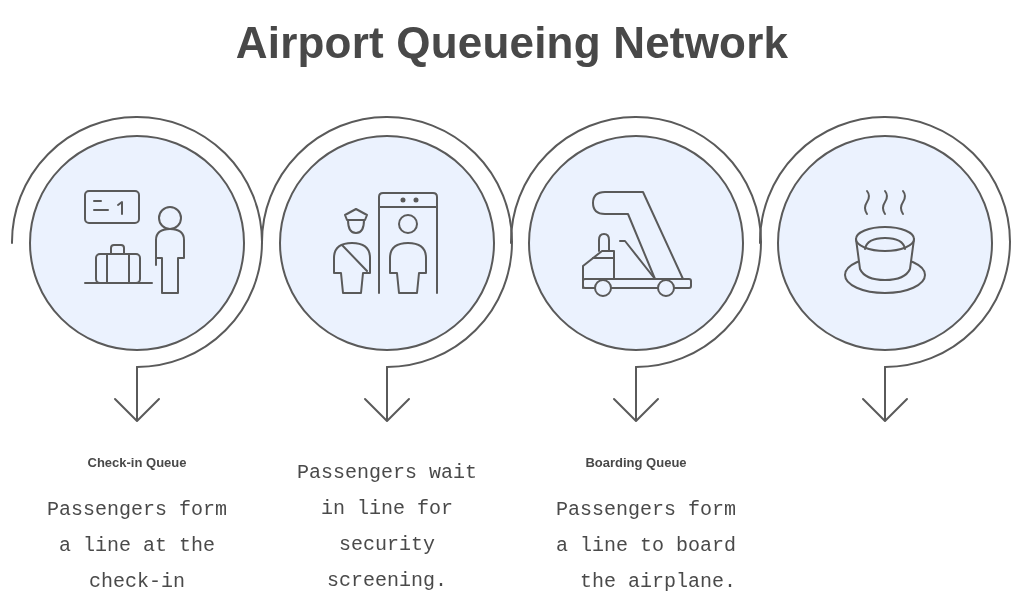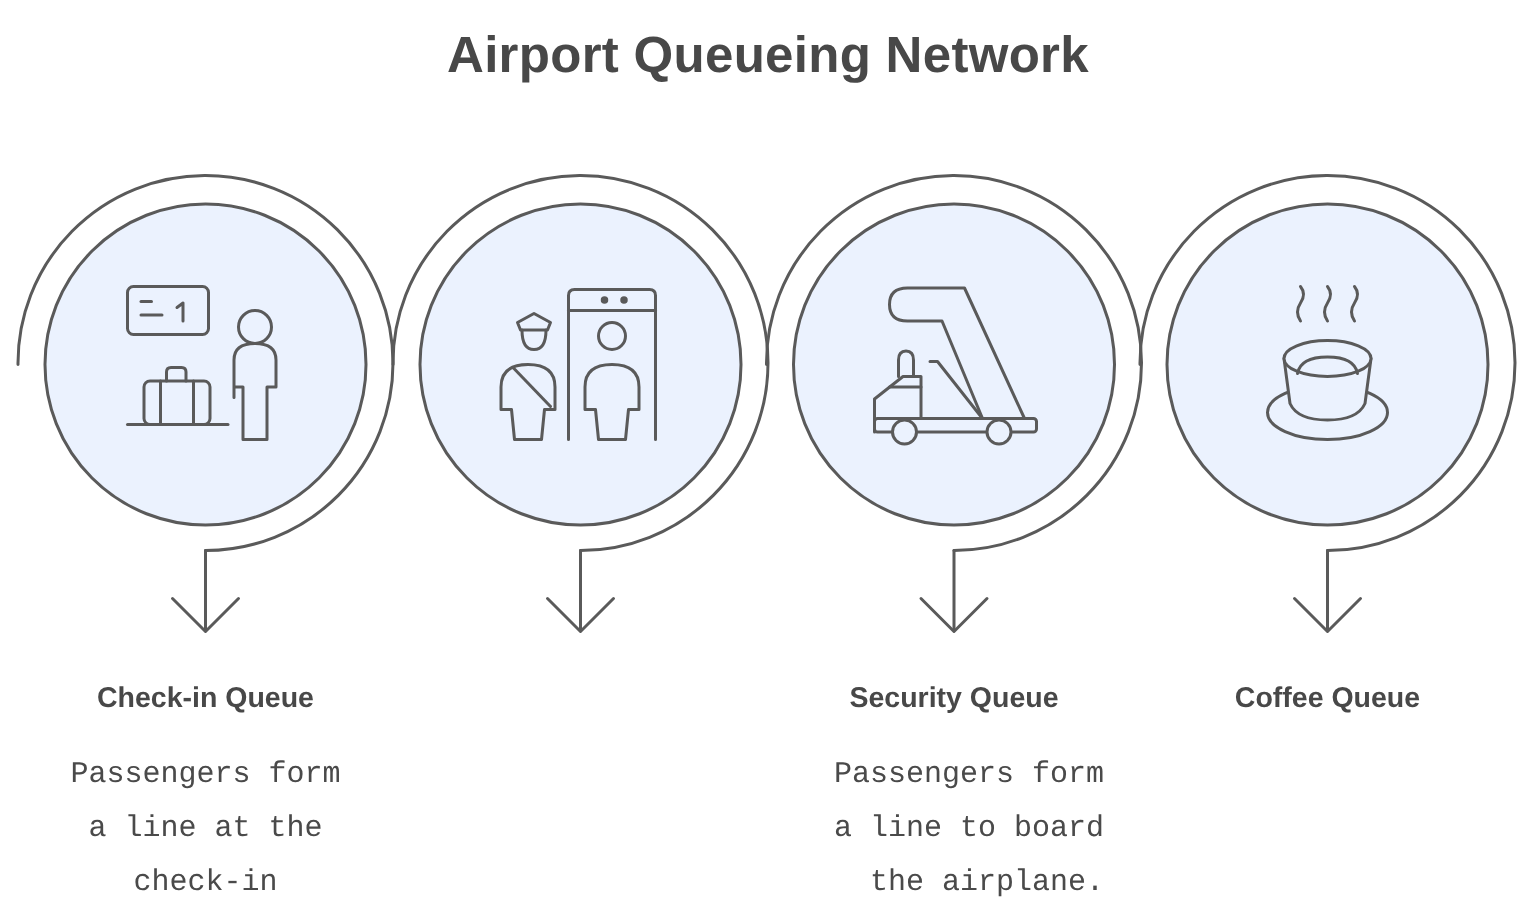--- a/index.html
+++ b/index.html
@@ -1,20 +1,20 @@
 <!DOCTYPE html>
 <html><head>
 <meta charset="utf-8">
 <style>
   html, body { margin: 0; padding: 0; background: #ffffff; }
   body { width: 1024px; height: 608px; position: relative; overflow: hidden; font-family: "Liberation Sans", sans-serif; color: #484848; }
-  .title { position: absolute; left: 0; top: 18px; width: 1024px; text-align: center; font-size: 34px; font-weight: bold; color: #484848; letter-spacing: 0.2px; }
+  .title { position: absolute; left: 0; top: 18px; width: 1024px; text-align: center; font-size: 44px; font-weight: bold; color: #484848; letter-spacing: 0.2px; }
   svg.diagram { position: absolute; left: 0; top: 0; }
   .step { position: absolute; top: 455px; width: 230px; text-align: center; }
-  .step-title { font-size: 19px; font-weight: bold; color: #484848; margin: 0 0 22px 0; }
+  .step-title { font-size: 13px; font-weight: bold; color: #484848; margin: 0 0 22px 0; }
   .step-desc { font-size: 20px; line-height: 36px; color: #4a4a4a; margin: 0; font-family: Liberation Mono, monospace; }
 </style>
 </head>
 <body>
 
 <div class="title">Airport Queueing Network</div>
 
 <svg class="diagram" width="1024" height="608" viewBox="0 0 1024 608">
   <g fill="none" stroke="#5a5a5a" stroke-width="2" stroke-linecap="round" stroke-linejoin="round">
 
@@ -90,20 +90,20 @@
       </g>
     </g>
   </g>
 </svg>
 
 <div class="step" style="left:22px;">
   <p class="step-title">Check-in Queue</p>
   <p class="step-desc" style="width:200px;margin:0 auto;">Passengers form a line at the check-in counter.</p>
 </div>
 <div class="step" style="left:272px;">
+  <p class="step-desc" style="width:200px;margin:0 auto;">Passengers wait in line for security screening.</p>
 </div>
 <div class="step" style="left:521px;">
-  <p class="step-title">Security Queue</p>
+  <p class="step-title">Boarding Queue</p>
   <p class="step-desc" style="width:200px;margin:0 auto;text-align:right;">Passengers form a line to board the airplane.</p>
 </div>
 <div class="step" style="left:770px;">
-  <p class="step-title">Coffee Queue</p>
 </div>
 
 </body></html>

